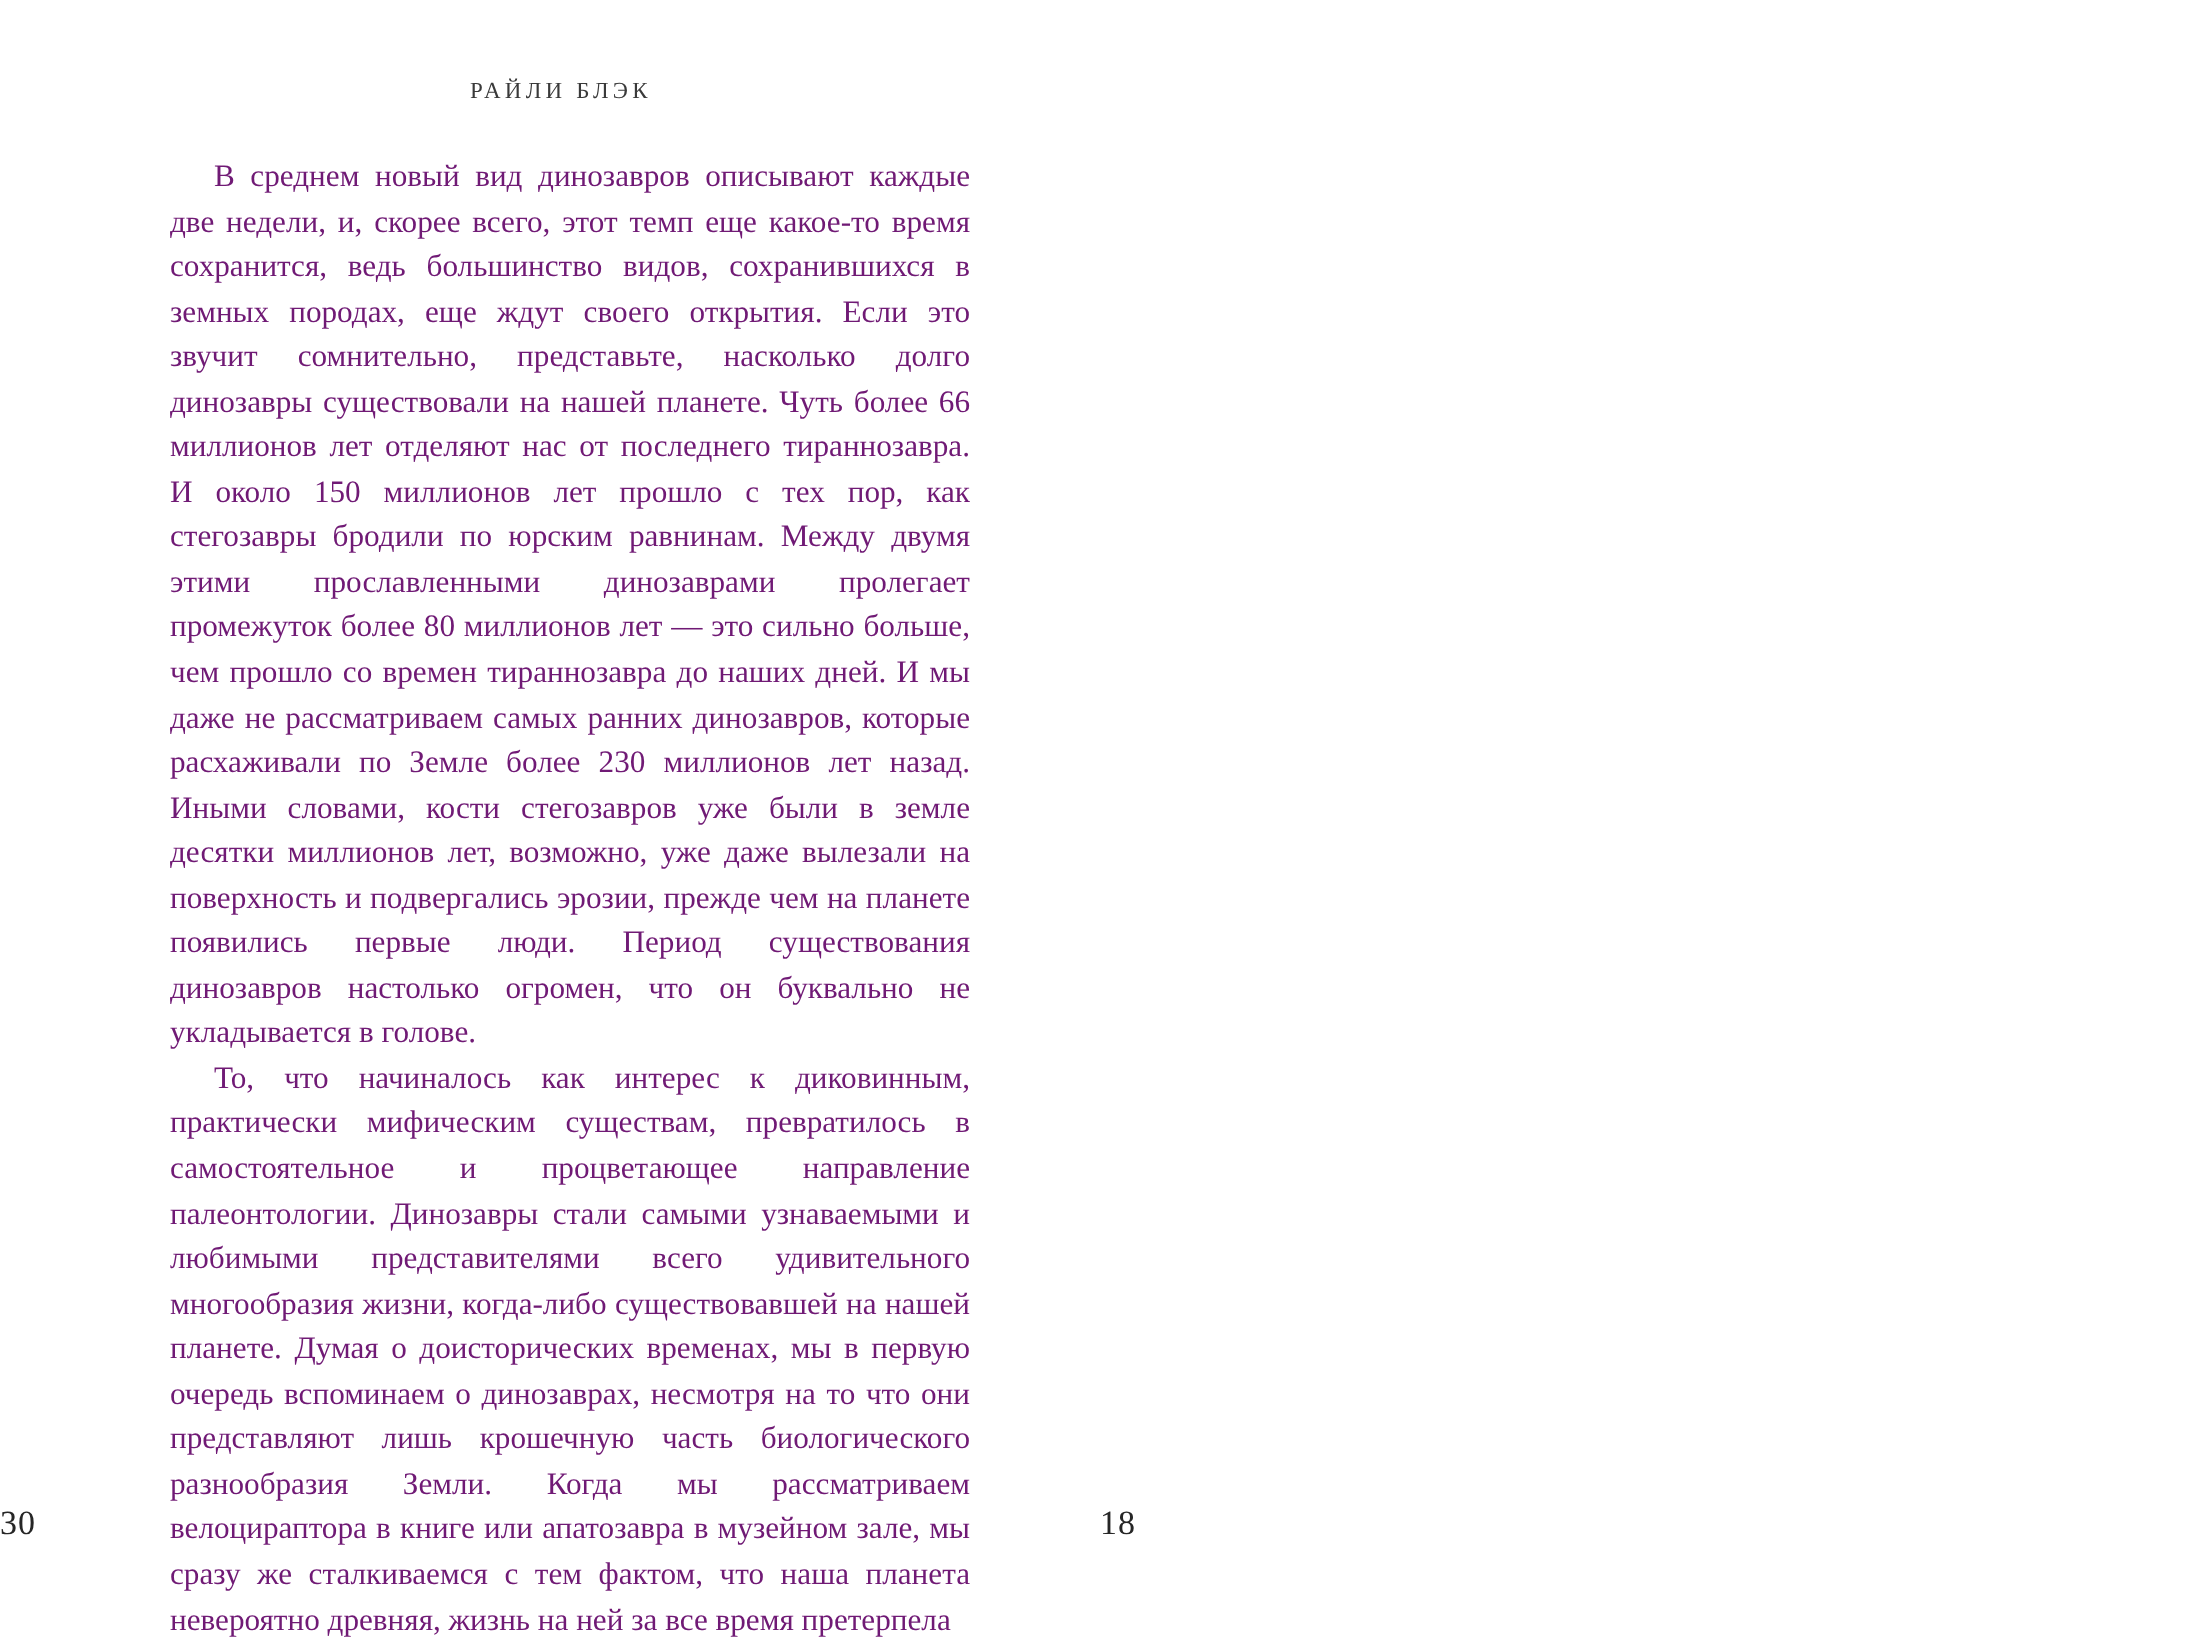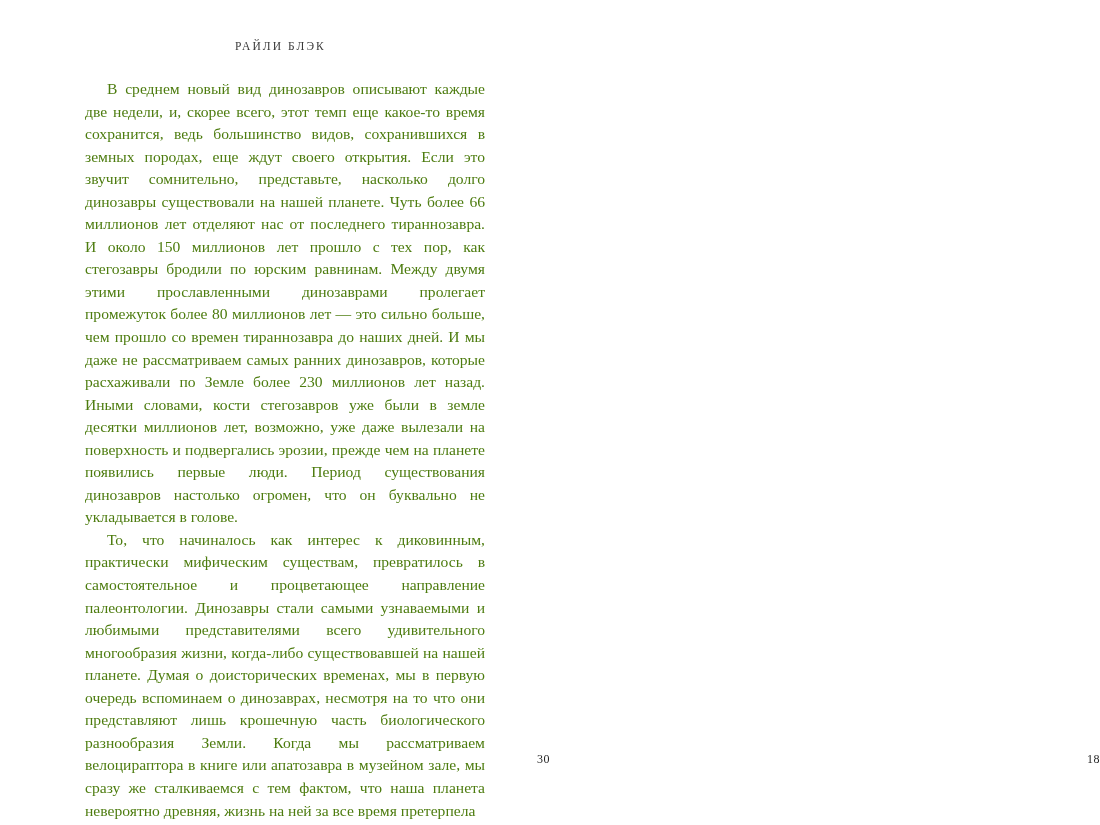--- a/index.html
+++ b/index.html
@@ -43,33 +43,33 @@
   .running-head-left  { left: 235px; }
 
   .col {
     position: absolute;
     top: 78px;
     font-size: 15.6px;
     line-height: 22.55px;
     text-align: justify;
     text-justify: inter-word;
     hyphens: manual;
-    color: #4d7c0f;
+    color: #701a75;
   }
   .col-left  { left: 85px;  width: 400px; }
 
   .col p { margin: 0; text-indent: 22px; }
 
   .folio {
     position: absolute;
     top: 752px;
     width: 100%;
     left: 0;
-    text-align: right;
-    font-size: 12px;
+    text-align: left;
+    font-size: 17px;
     color: #262626;
     letter-spacing: 0.5px;
   }
 </style>
 </head>
 <body>
 
 <div class="spread">
 
   <div class="page page-left">

